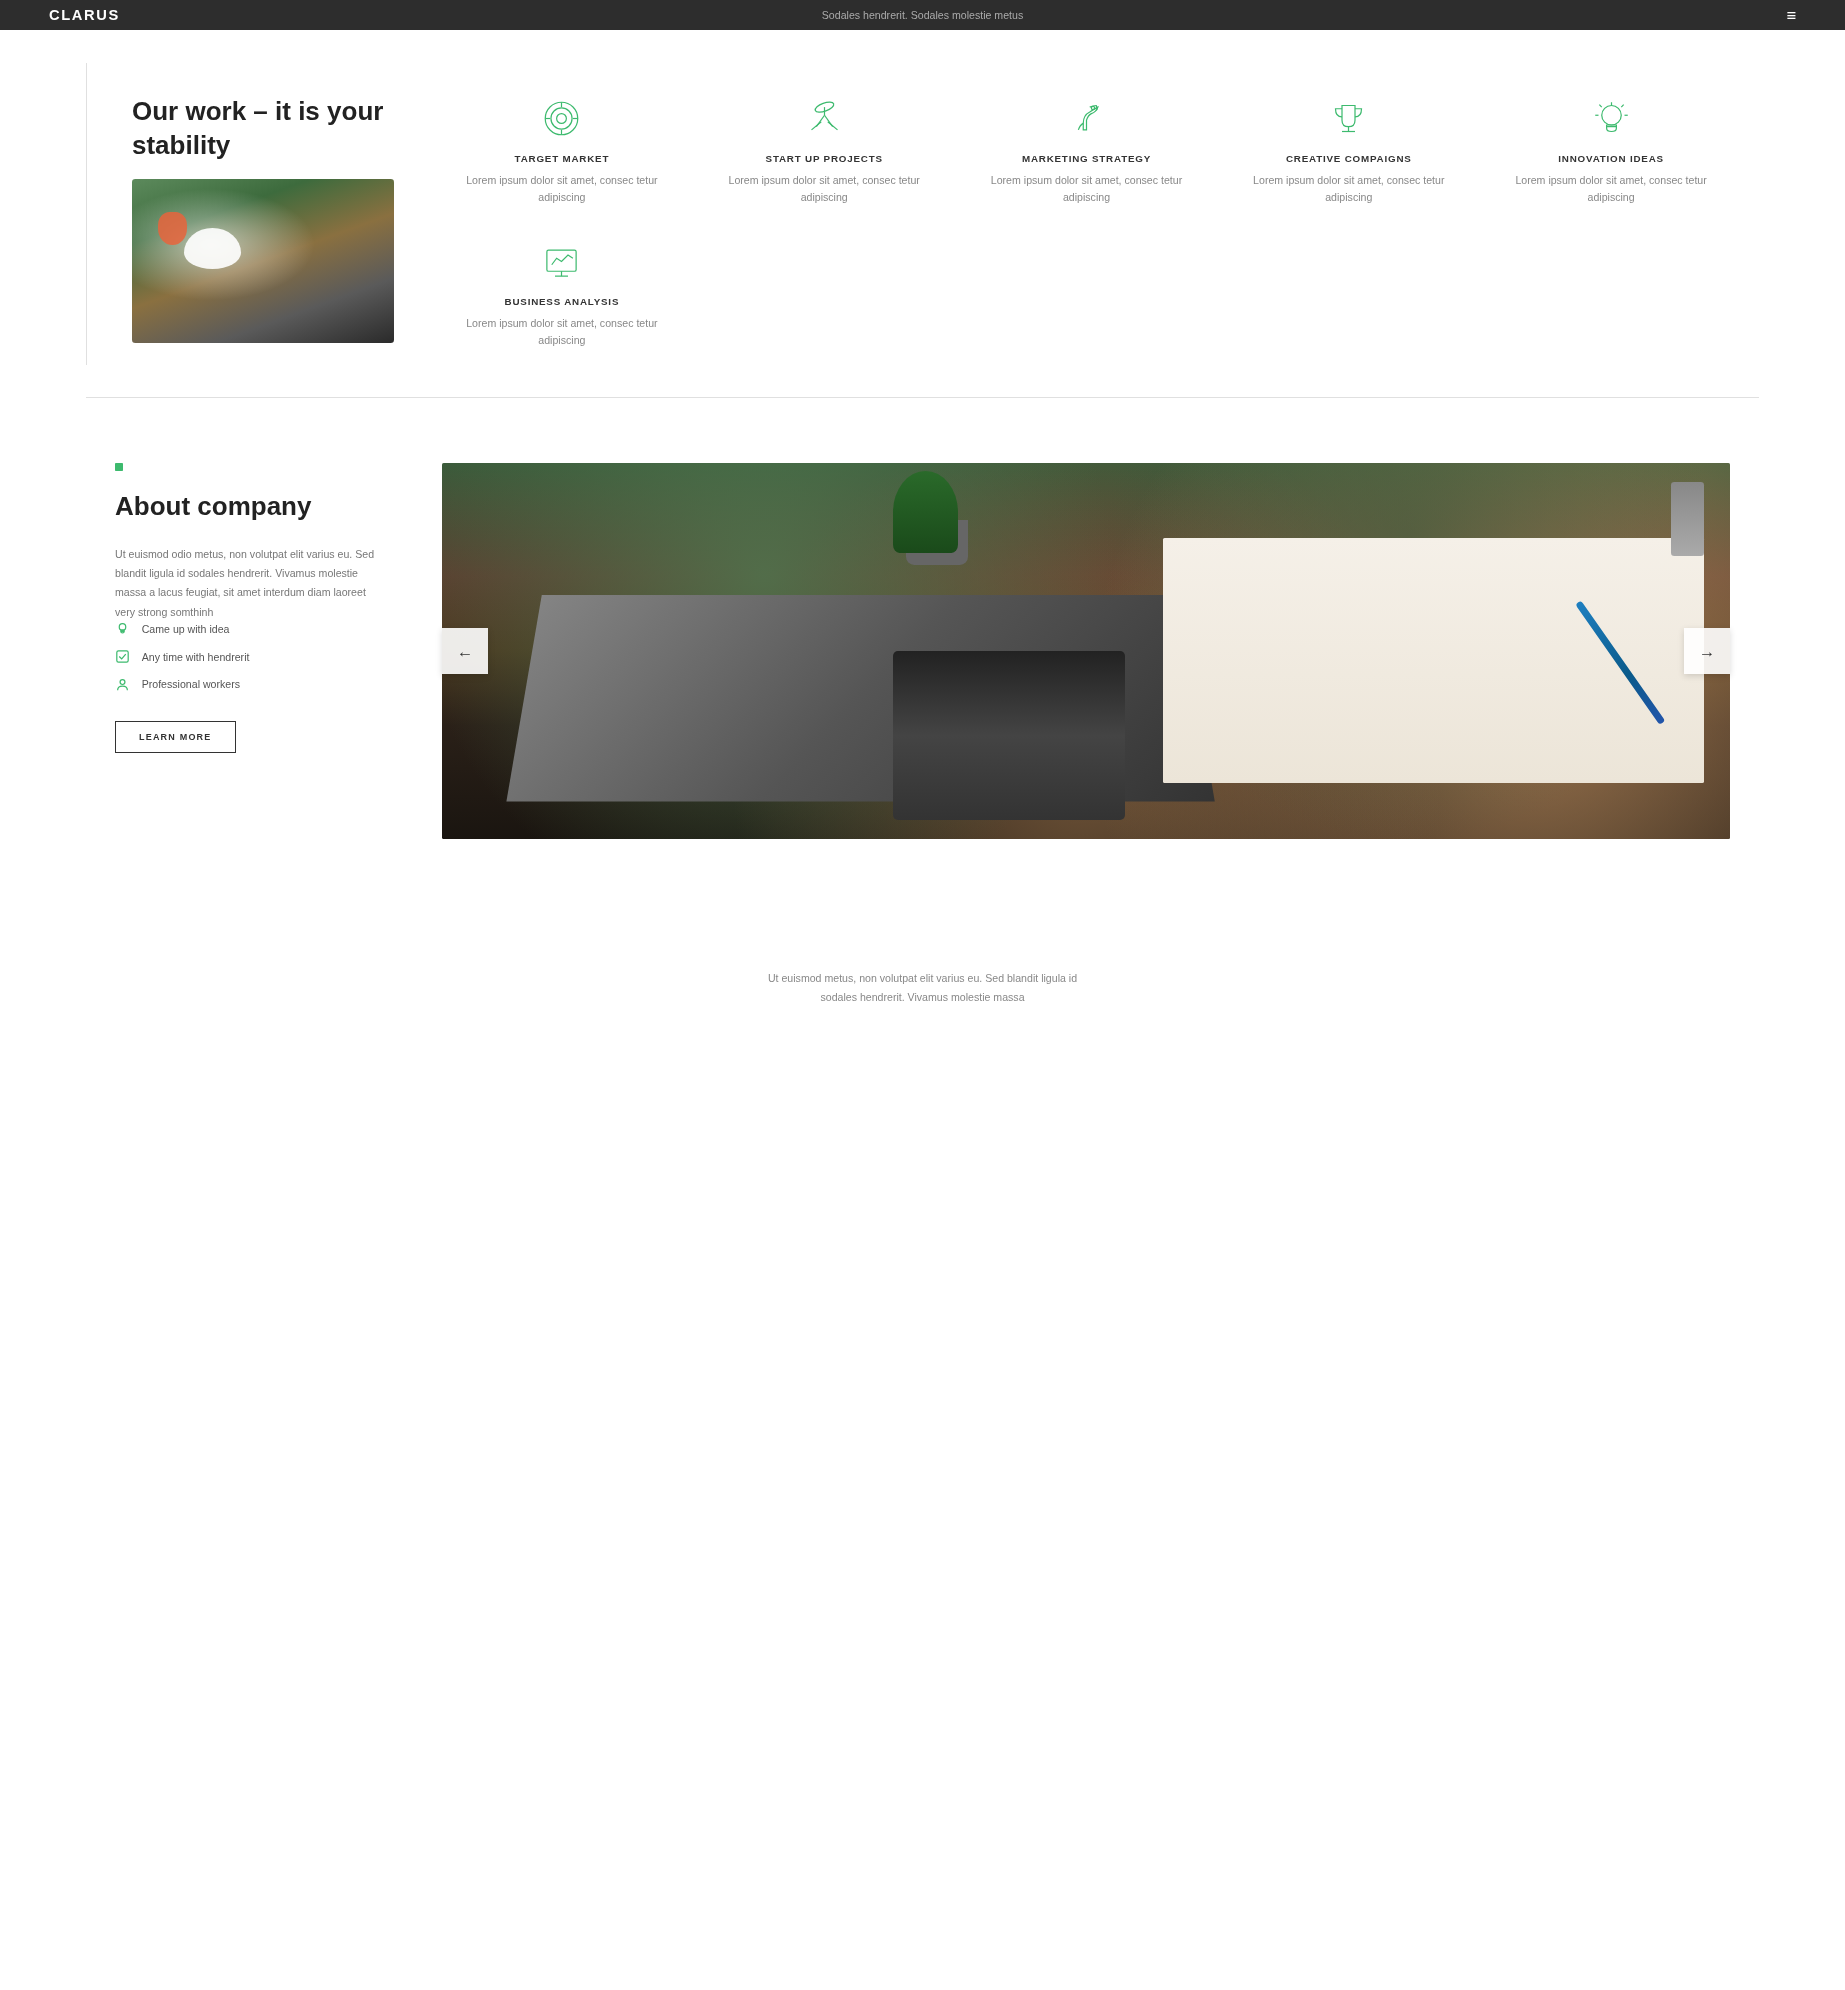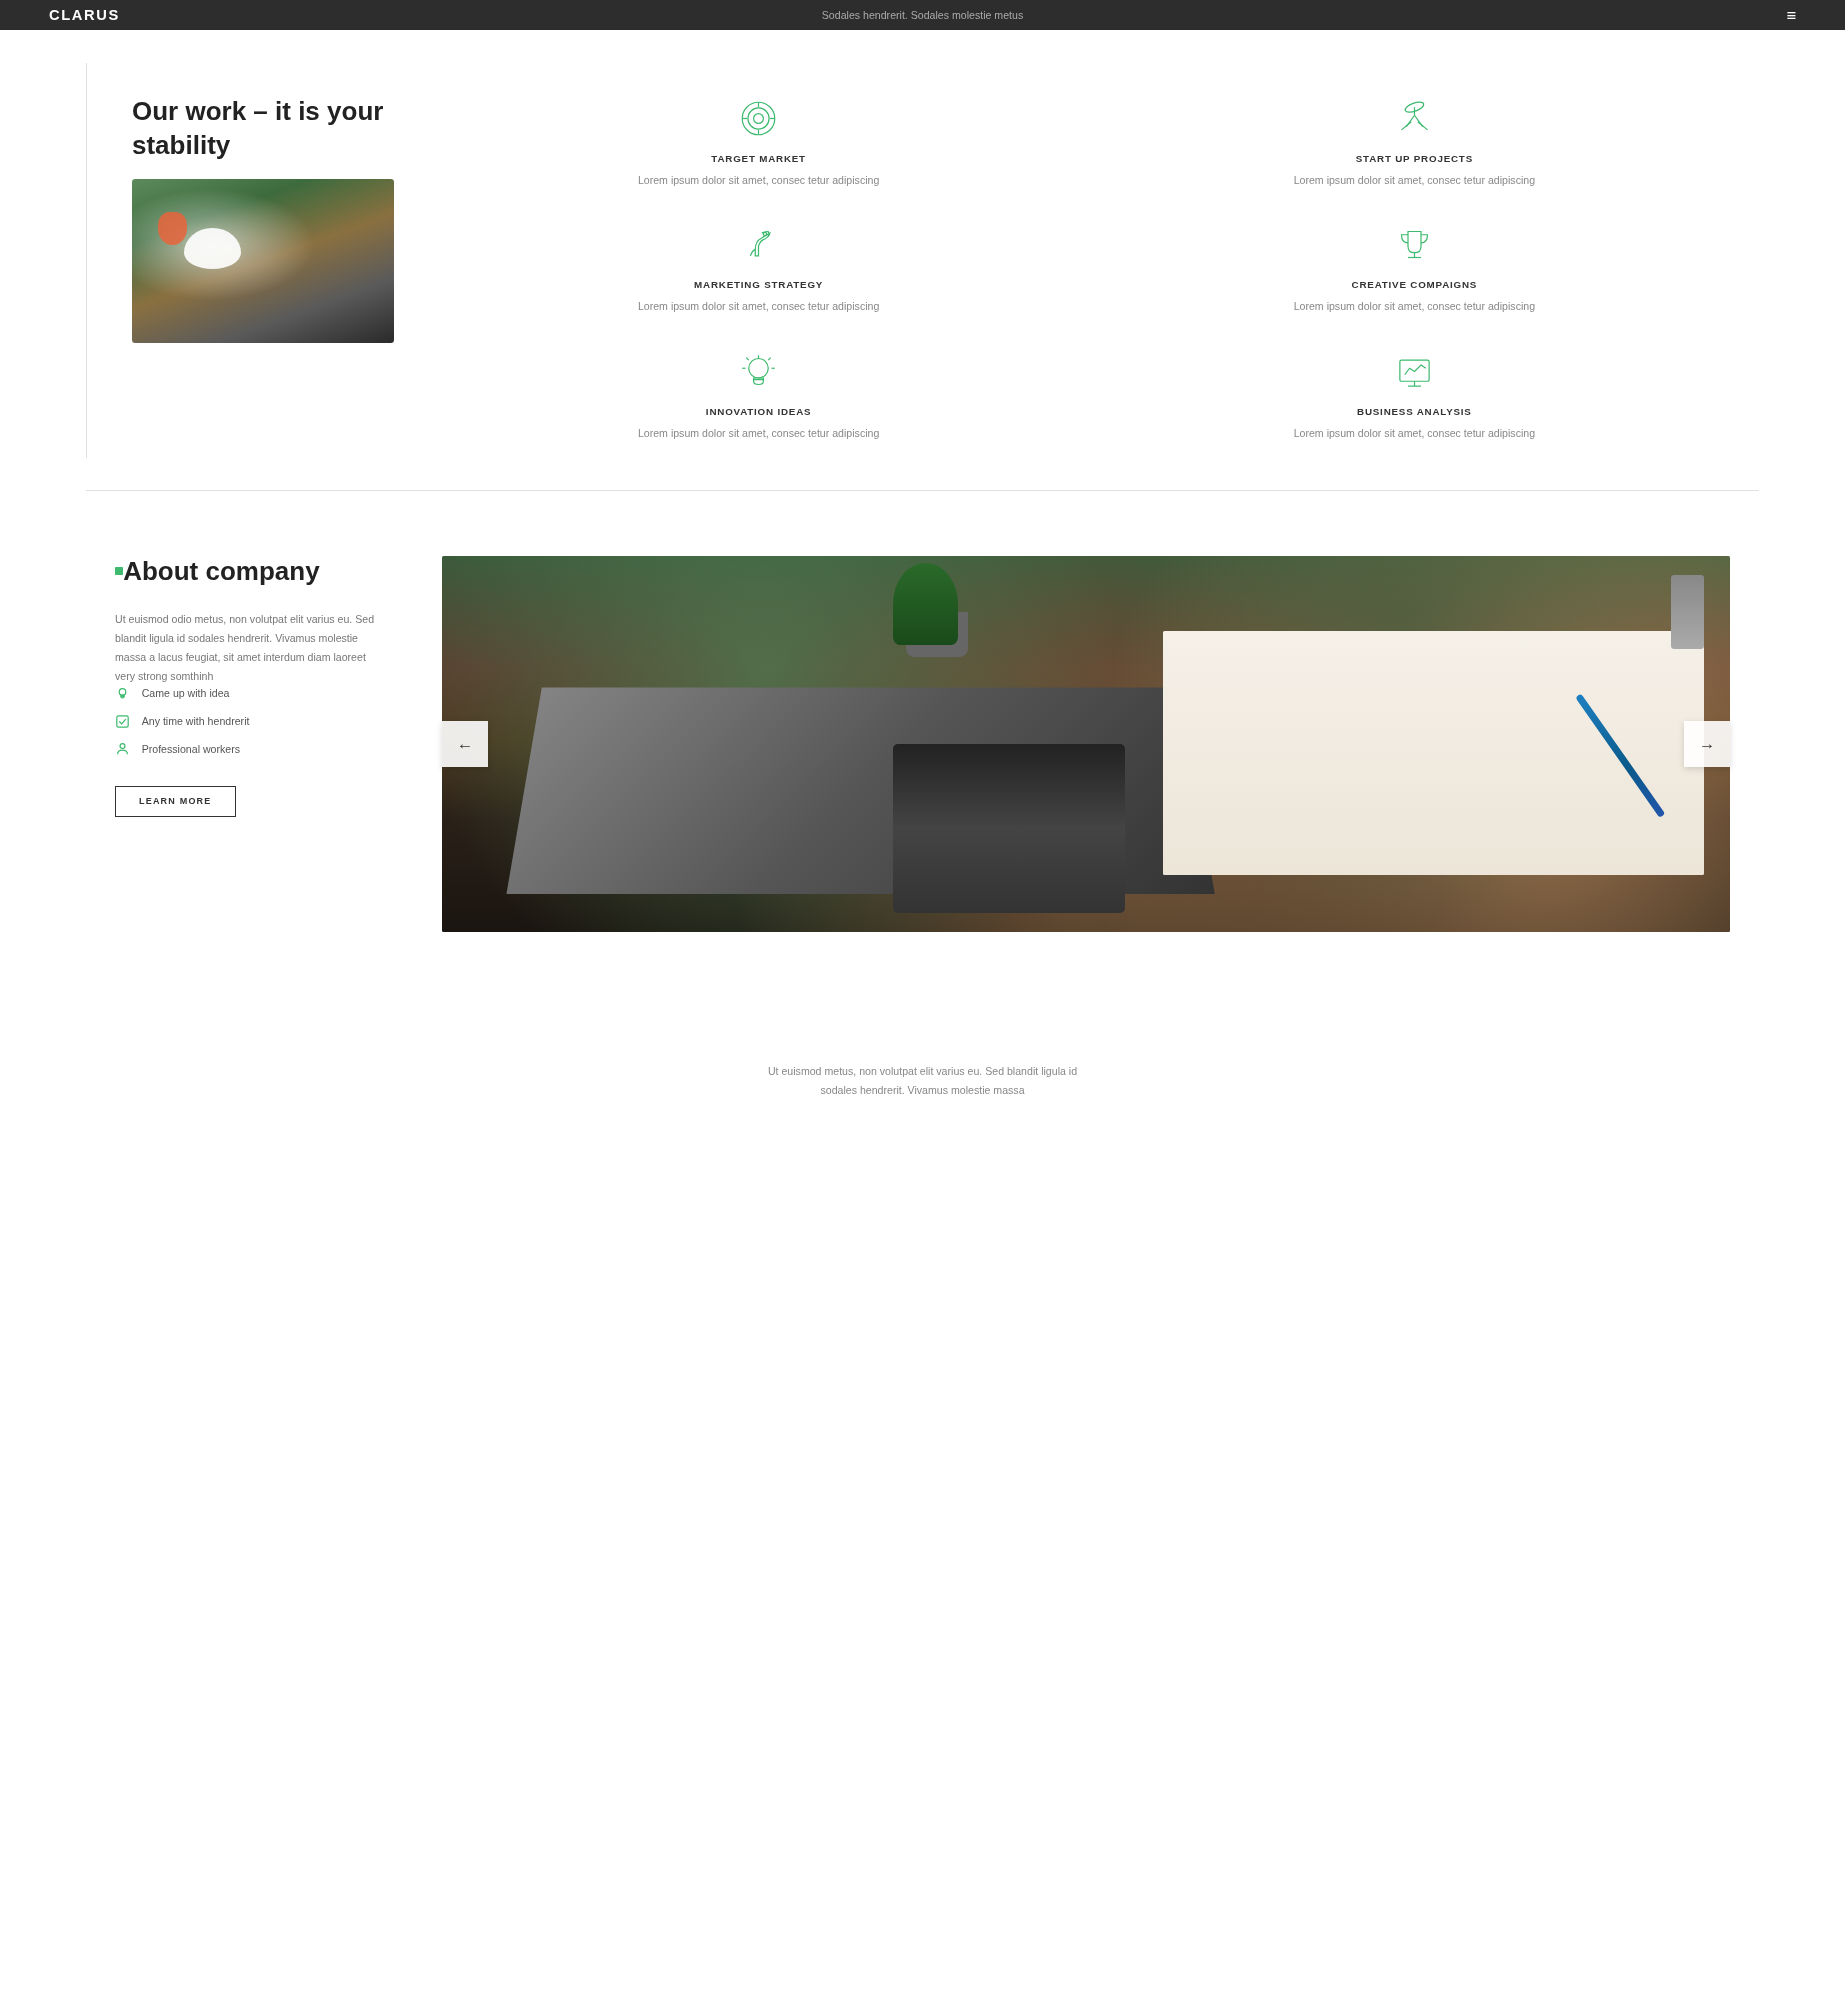--- a/index.html
+++ b/index.html
@@ -90,21 +90,21 @@
       width: 29px;
       height: 33px;
       background: #e8643c;
       border-radius: 40% 40% 50% 50%;
       opacity: 0.85;
     }
 
     .section-work-right {
       flex: 1;
       display: grid;
-      grid-template-columns: repeat(2, 1fr);
+      grid-template-columns: repeat(5, 1fr);
       gap: 33px 24.5px;
     }
     .feature-item {
       text-align: center;
     }
     .feature-icon {
       width: 46px;
       height: 46px;
       margin: 0 auto 11.5px;
       display: flex;
@@ -158,23 +158,24 @@
       padding: 65px 115px;
       display: flex;
       gap: 65px;
       align-items: flex-start;
     }
     .section-about-left {
       flex: 0 0 262px;
     }
     .section-title {
       display: flex;
-      align-items: center;
-      gap: 0;
+      align-items: flex-start;
+      gap: 20px;
       margin-bottom: 23px;
+      flex-direction: column;
     }
     .section-title-dot {
       width: 8.2px;
       height: 8.2px;
       background: #3dba6e;
       border-radius: 0.8px;
       flex-shrink: 0;
     }
     .section-title h2 {
       font-size: 26px;

